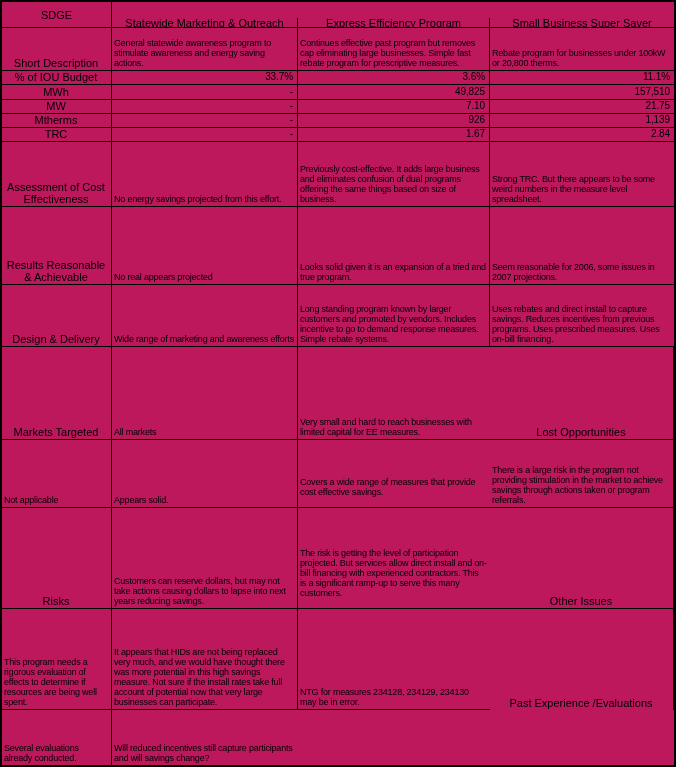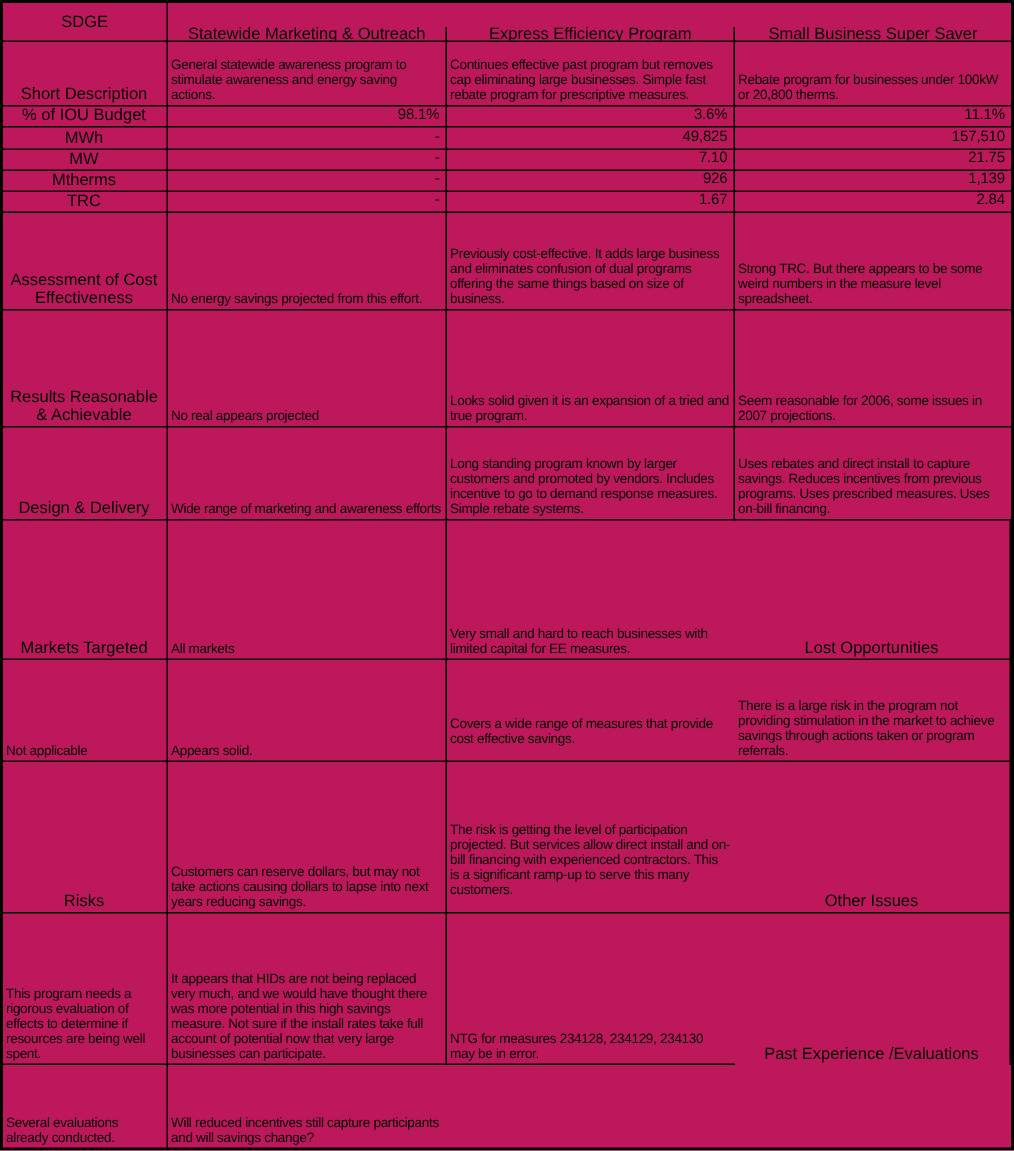--- a/index.html
+++ b/index.html
@@ -37,21 +37,21 @@
   <div class="cell hdr u">Statewide Marketing &amp; Outreach</div>
   <div class="cell hdr u">Express Efficiency Program</div>
   <div class="cell hdr u lc">Small Business Super Saver</div>
 
   <div class="cell lbl">Short Description</div>
   <div class="cell txt">General statewide awareness program to stimulate awareness and energy saving actions.</div>
   <div class="cell txt">Continues effective past program but removes cap eliminating large businesses. Simple fast rebate program for prescriptive measures.</div>
   <div class="cell txt lc">Rebate program for businesses under 100kW or 20,800 therms.</div>
 
   <div class="cell lbl">% of IOU Budget</div>
-  <div class="cell num">98.1%</div>
+  <div class="cell num">33.7%</div>
   <div class="cell num">3.6%</div>
   <div class="cell num lc">11.1%</div>
 
   <div class="cell lbl">MWh</div>
   <div class="cell num">-</div>
   <div class="cell num">49,825</div>
   <div class="cell num lc">157,510</div>
 
   <div class="cell lbl">MW</div>
   <div class="cell num">-</div>

